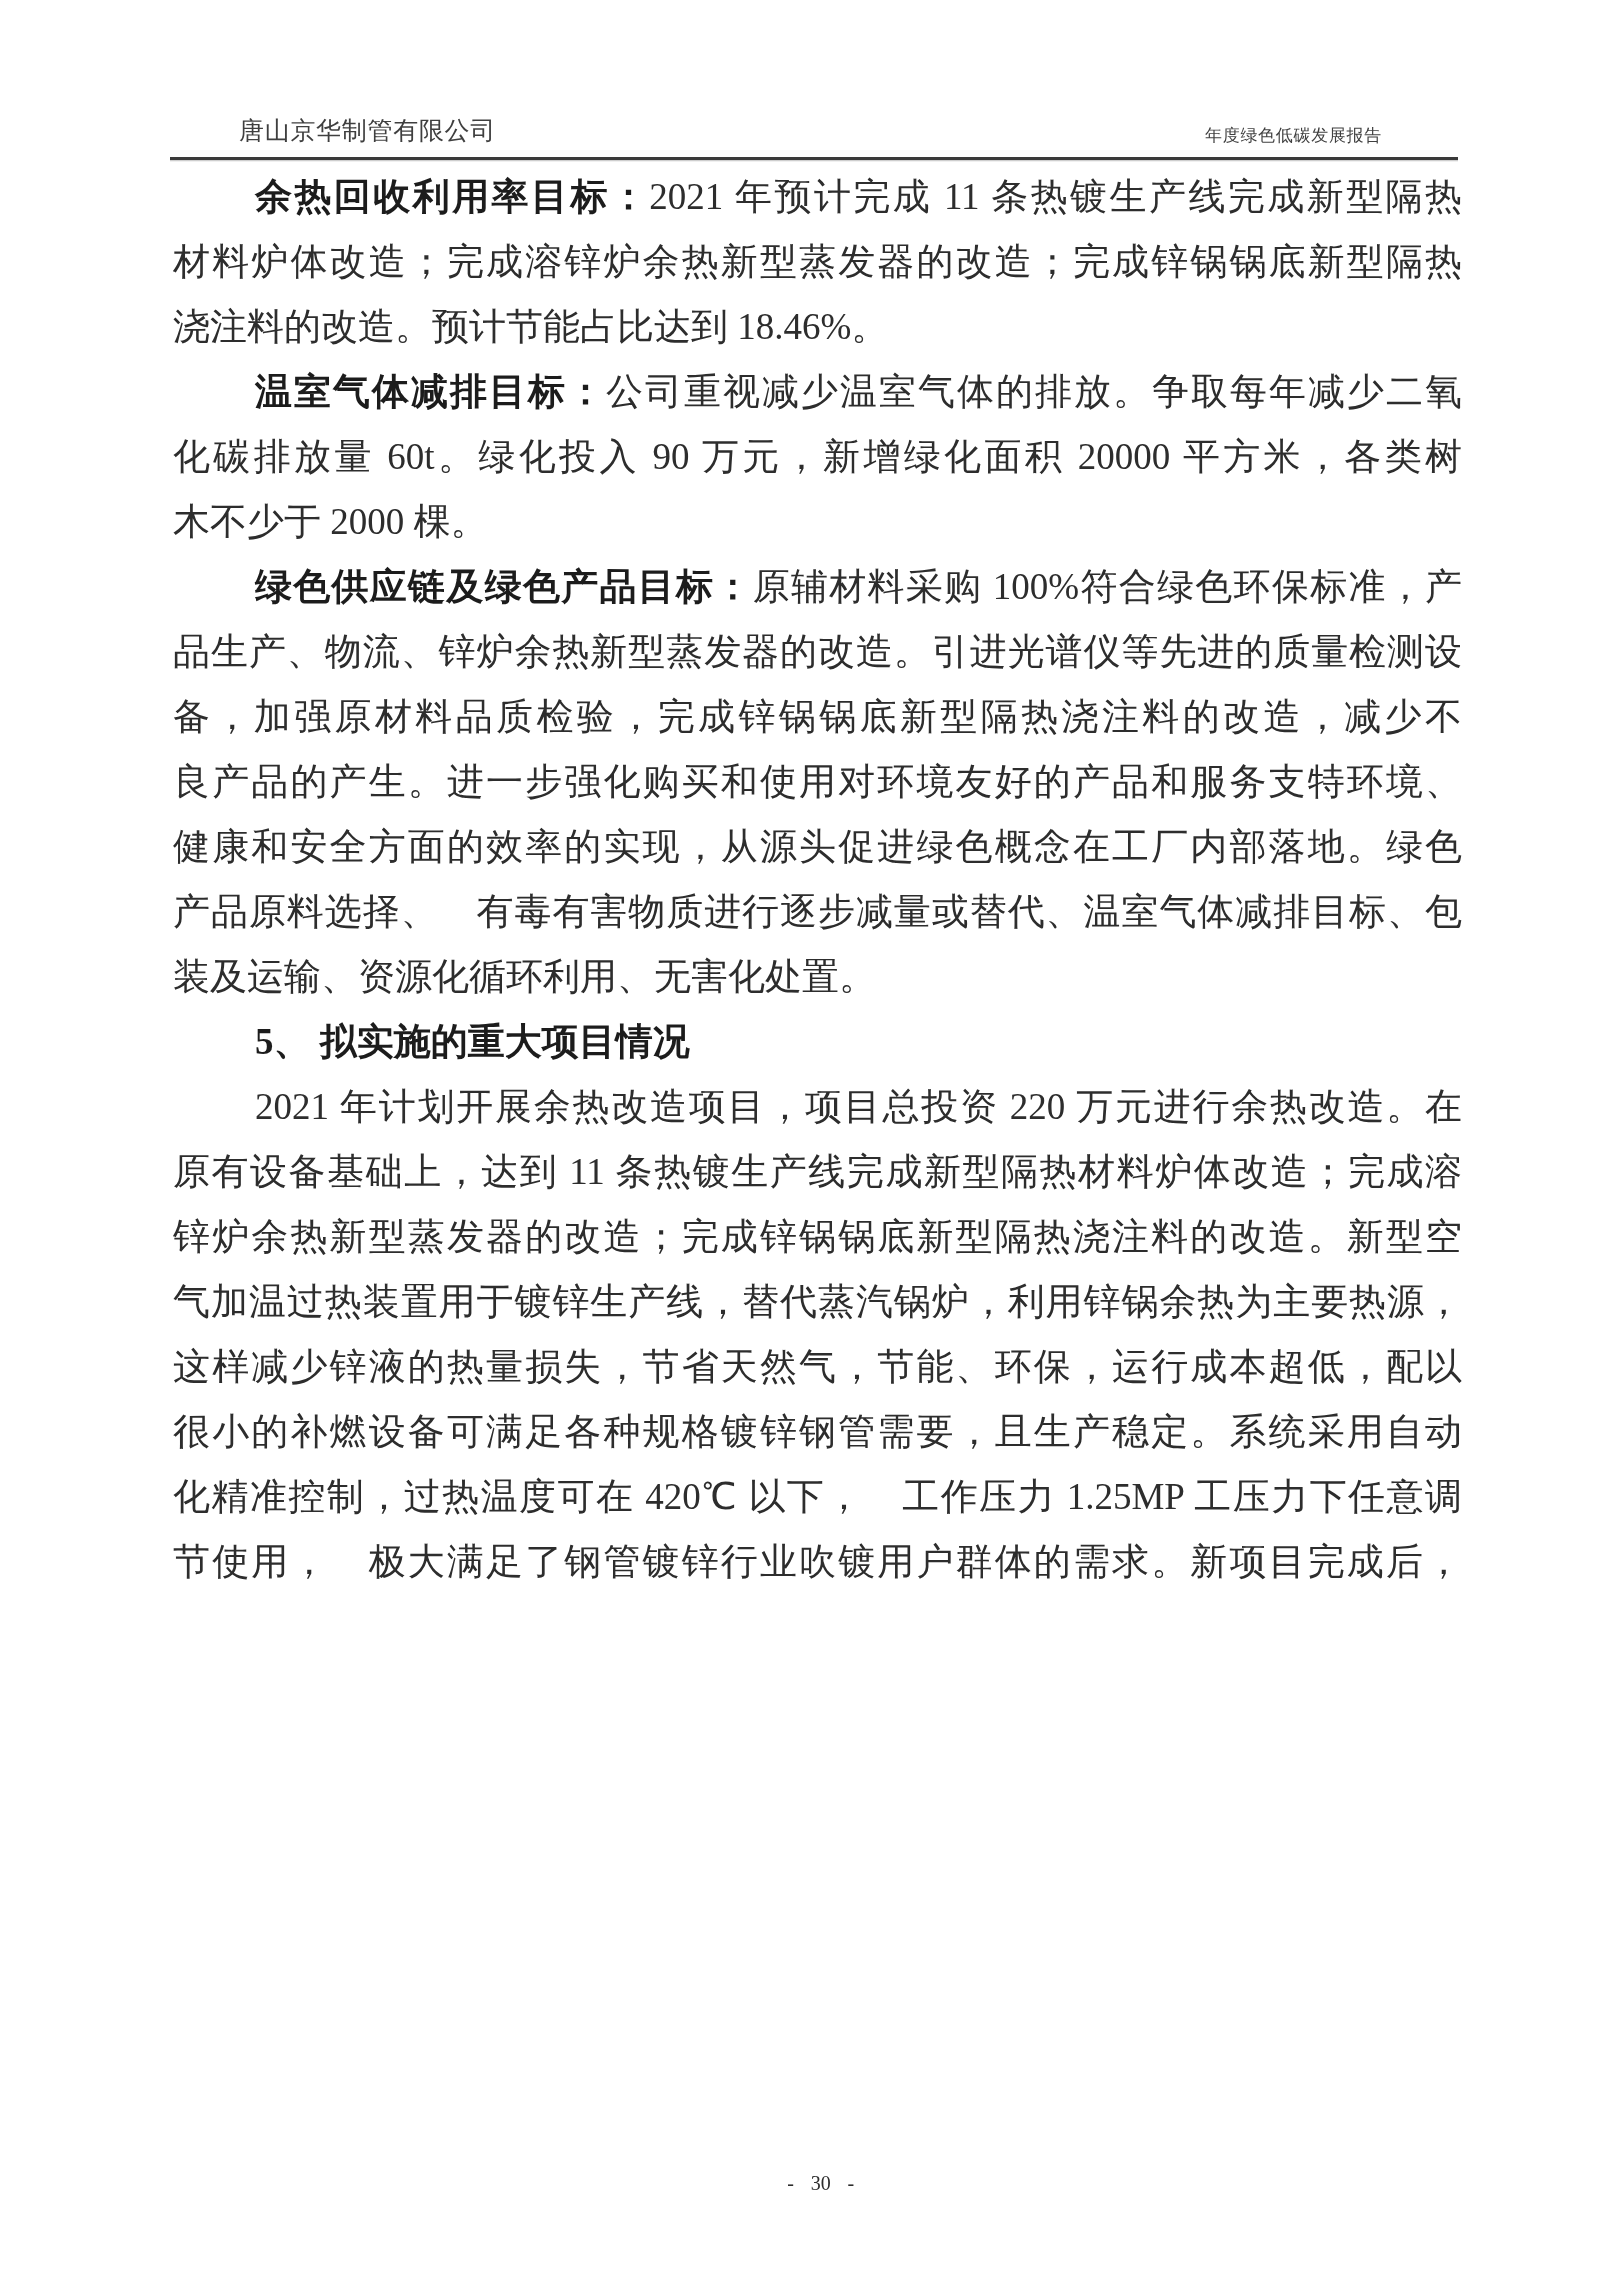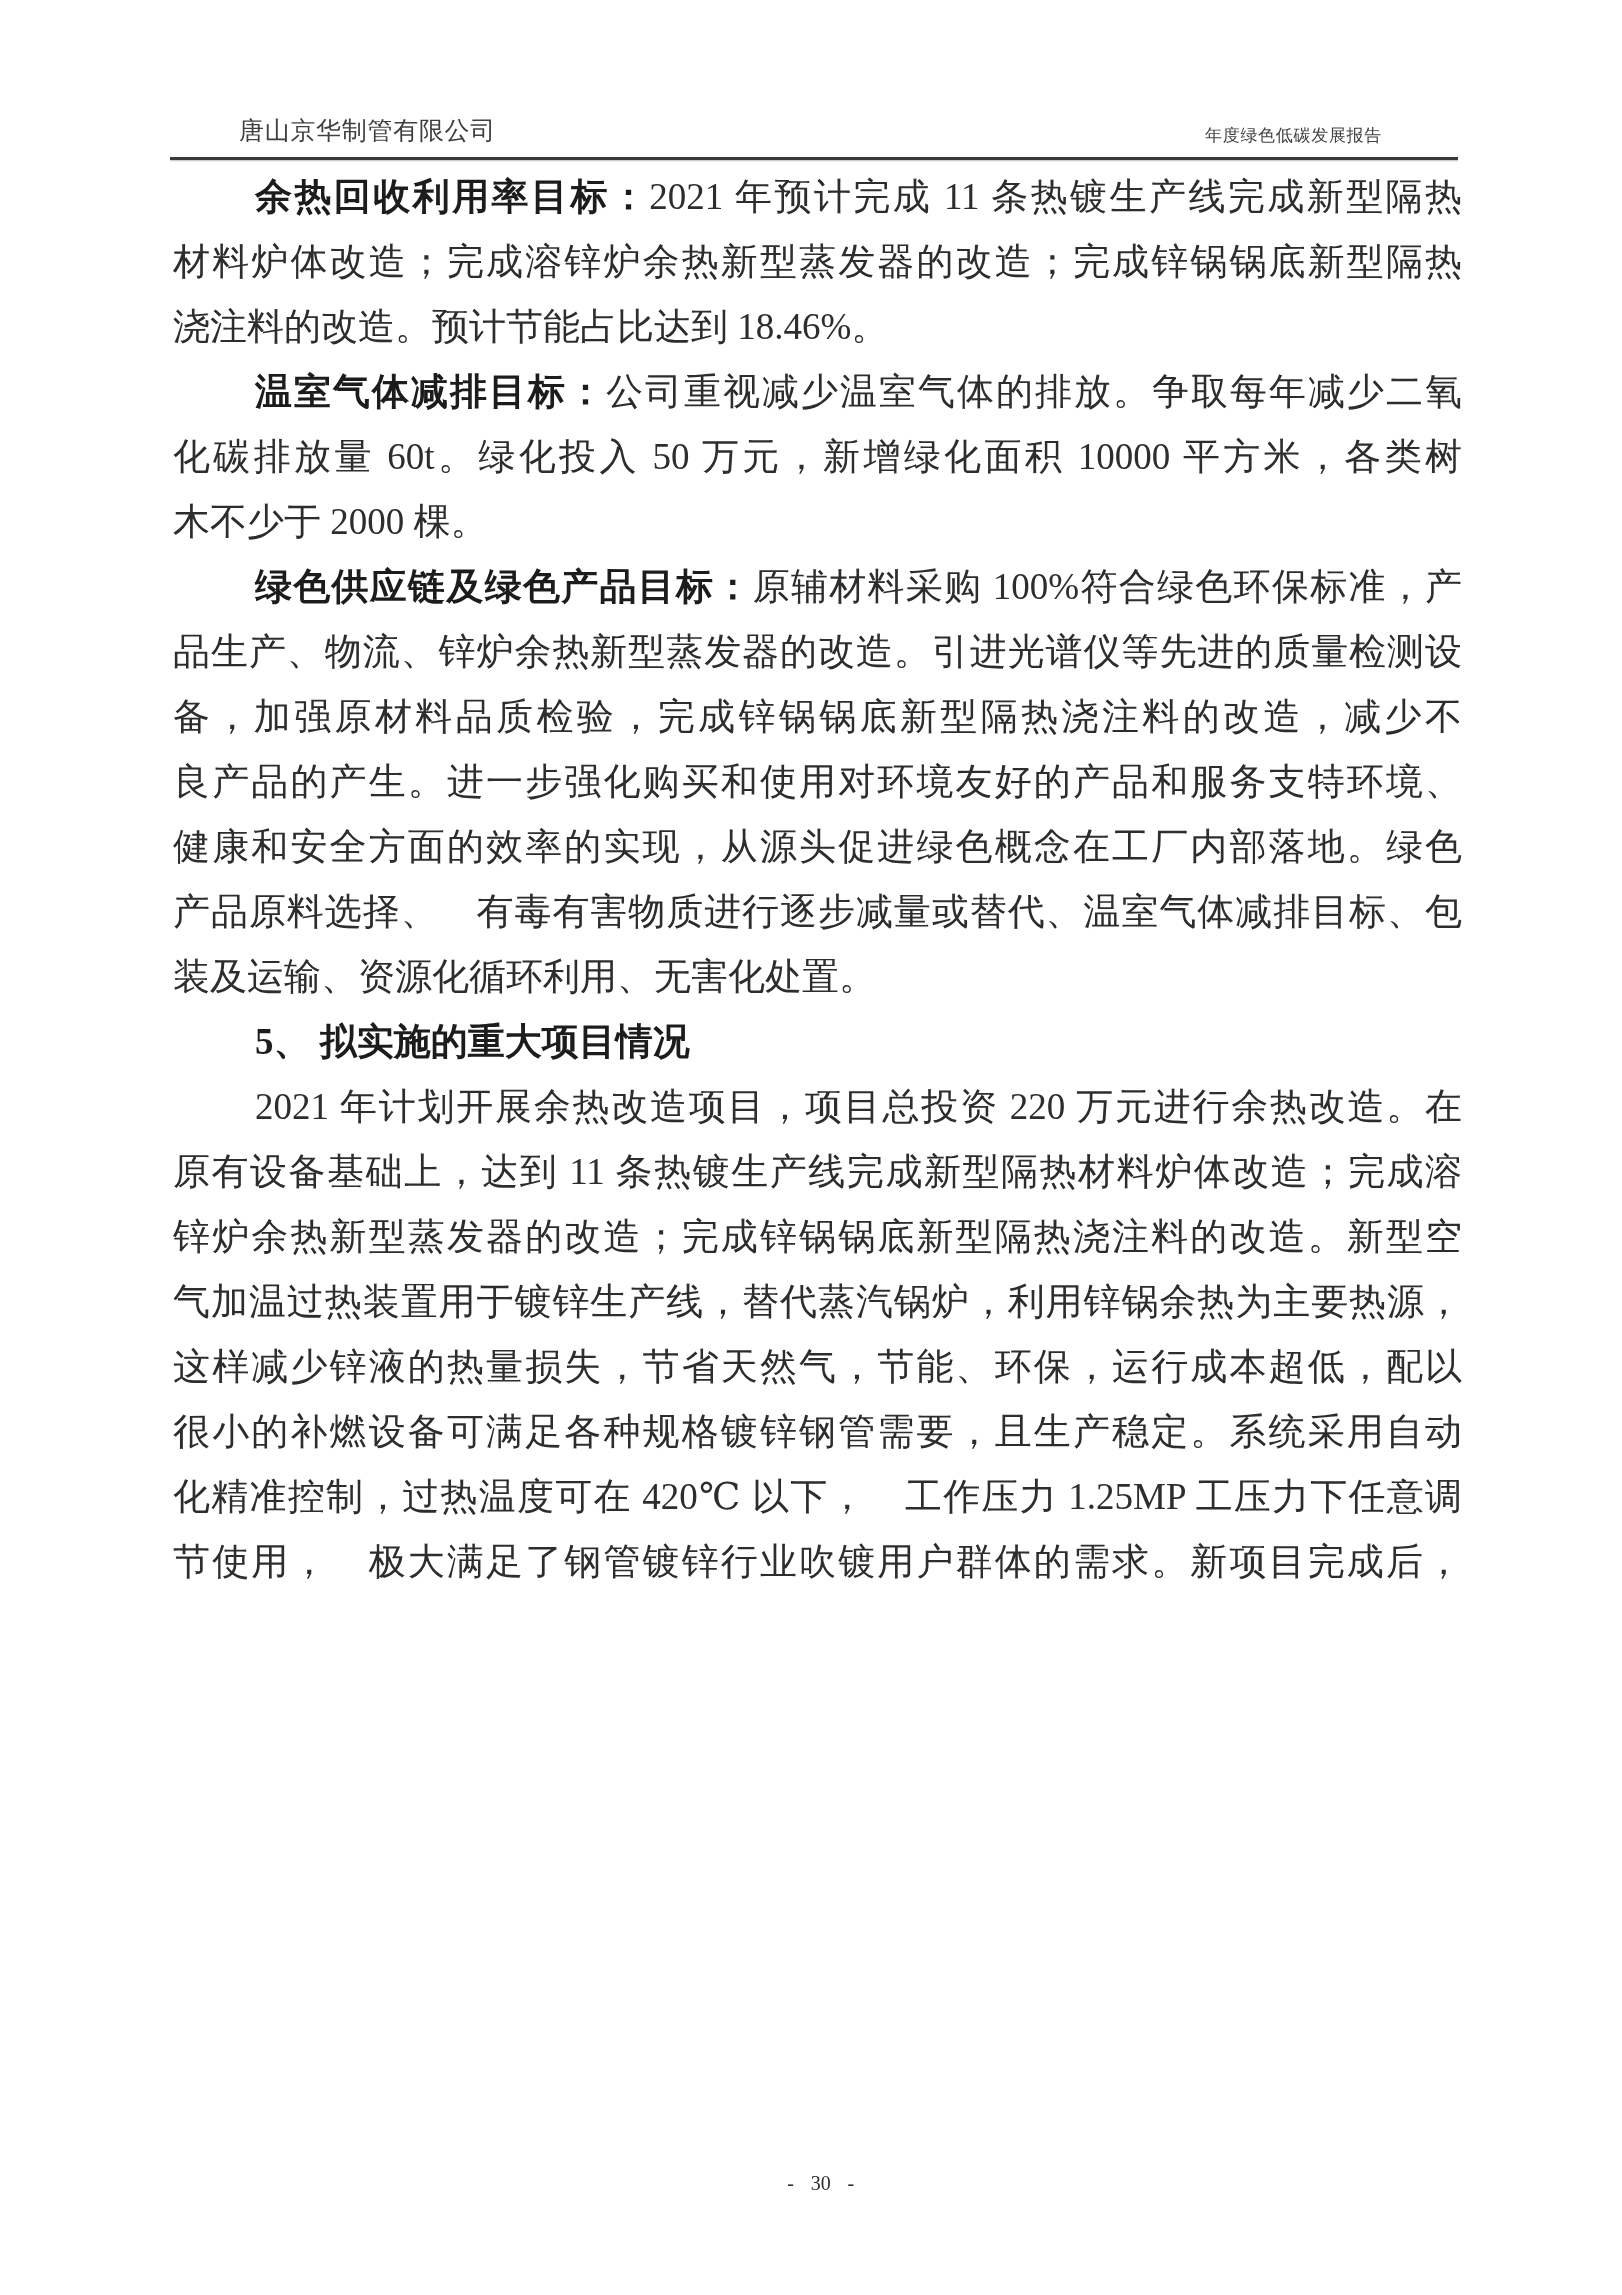--- a/index.html
+++ b/index.html
@@ -51,20 +51,21 @@
     width: 1289px;
   }
   .line {
     height: 65px;
     line-height: 65px;
     font-size: 37px;
     color: #2d2d2d;
     text-align: justify;
     overflow: hidden;
     white-space: normal;
+    font-family: Liberation Serif, serif;
   }
   .line.justify { text-align-last: justify; }
   .line.indent  { text-indent: 82px; }
   .line.heading { font-weight: bold; color: #1c1c1c; }
   .bold-run     { font-weight: bold; color: #1c1c1c; }
   .text-run     { }
   
   .footer {
     position: absolute;
     left: 0;
@@ -87,21 +88,21 @@
 
   <div class="hdr-right">年度绿色低碳发展报告</div>
 
   <div class="hdr-rule"></div>
 
   <main class="doc-body">
       <div class="line indent justify"><span class="bold-run">余热回收利用率目标：</span><span class="text-run">2021 年预计完成 11 条热镀生产线完成新型隔热</span></div>
       <div class="line justify"><span class="text-run">材料炉体改造；完成溶锌炉余热新型蒸发器的改造；完成锌锅锅底新型隔热</span></div>
       <div class="line"><span class="text-run">浇注料的改造。预计节能占比达到 18.46%。</span></div>
       <div class="line indent justify"><span class="bold-run">温室气体减排目标：</span><span class="text-run">公司重视减少温室气体的排放。争取每年减少二氧</span></div>
-      <div class="line justify"><span class="text-run">化碳排放量 60t。绿化投入 50 万元，新增绿化面积 10000 平方米，各类树</span></div>
+      <div class="line justify"><span class="text-run">化碳排放量 60t。绿化投入 90 万元，新增绿化面积 20000 平方米，各类树</span></div>
       <div class="line"><span class="text-run">木不少于 2000 棵。</span></div>
       <div class="line indent justify"><span class="bold-run">绿色供应链及绿色产品目标：</span><span class="text-run">原辅材料采购 100%符合绿色环保标准，产</span></div>
       <div class="line justify"><span class="text-run">品生产、物流、锌炉余热新型蒸发器的改造。引进光谱仪等先进的质量检测设</span></div>
       <div class="line justify"><span class="text-run">备，加强原材料品质检验，完成锌锅锅底新型隔热浇注料的改造，减少不</span></div>
       <div class="line justify"><span class="text-run">良产品的产生。进一步强化购买和使用对环境友好的产品和服务支特环境、</span></div>
       <div class="line justify"><span class="text-run">健康和安全方面的效率的实现，从源头促进绿色概念在工厂内部落地。绿色</span></div>
       <div class="line justify"><span class="text-run">产品原料选择、　有毒有害物质进行逐步减量或替代、温室气体减排目标、包</span></div>
       <div class="line"><span class="text-run">装及运输、资源化循环利用、无害化处置。</span></div>
       <div class="line indent heading"><span class="bold-run">5、 拟实施的重大项目情况</span></div>
       <div class="line indent justify"><span class="text-run">2021 年计划开展余热改造项目，项目总投资 220 万元进行余热改造。在</span></div>

